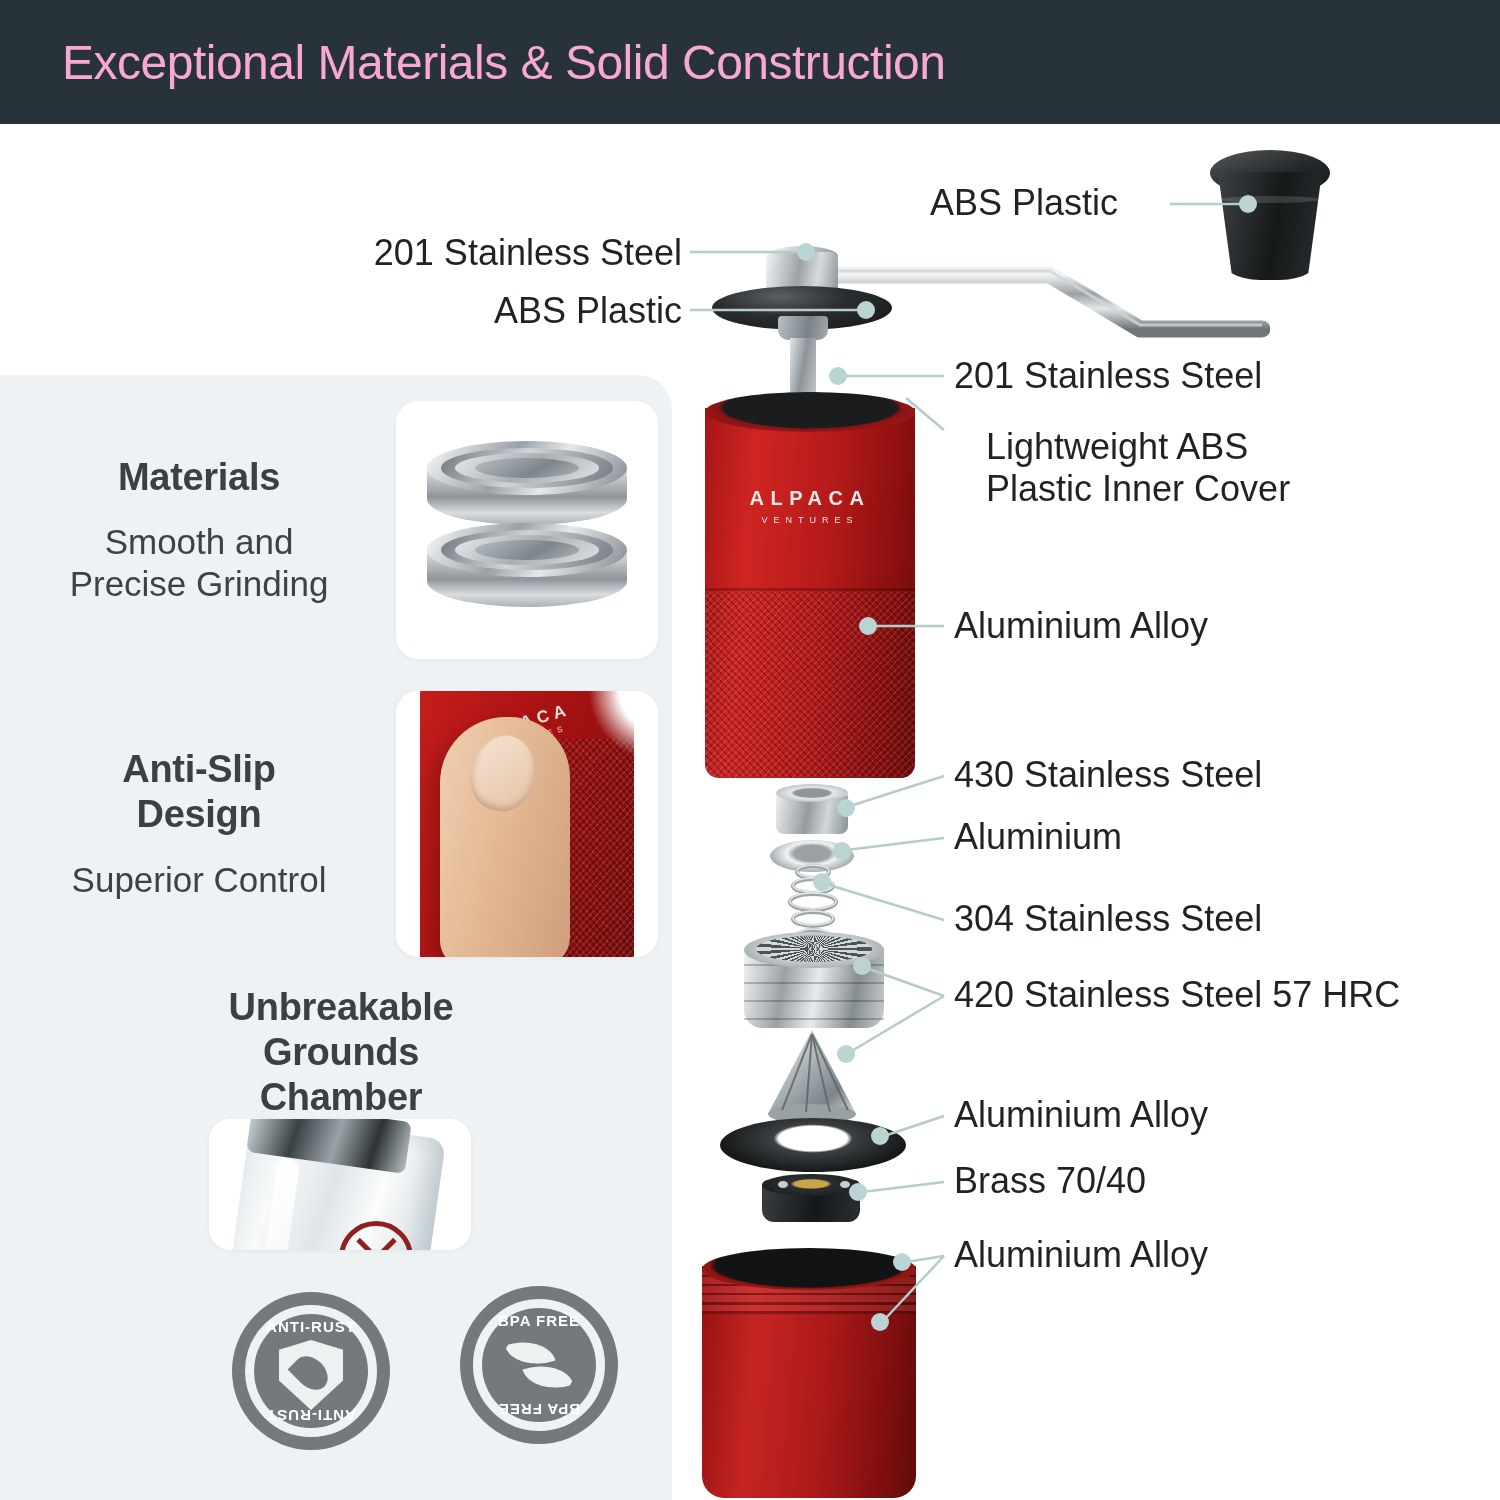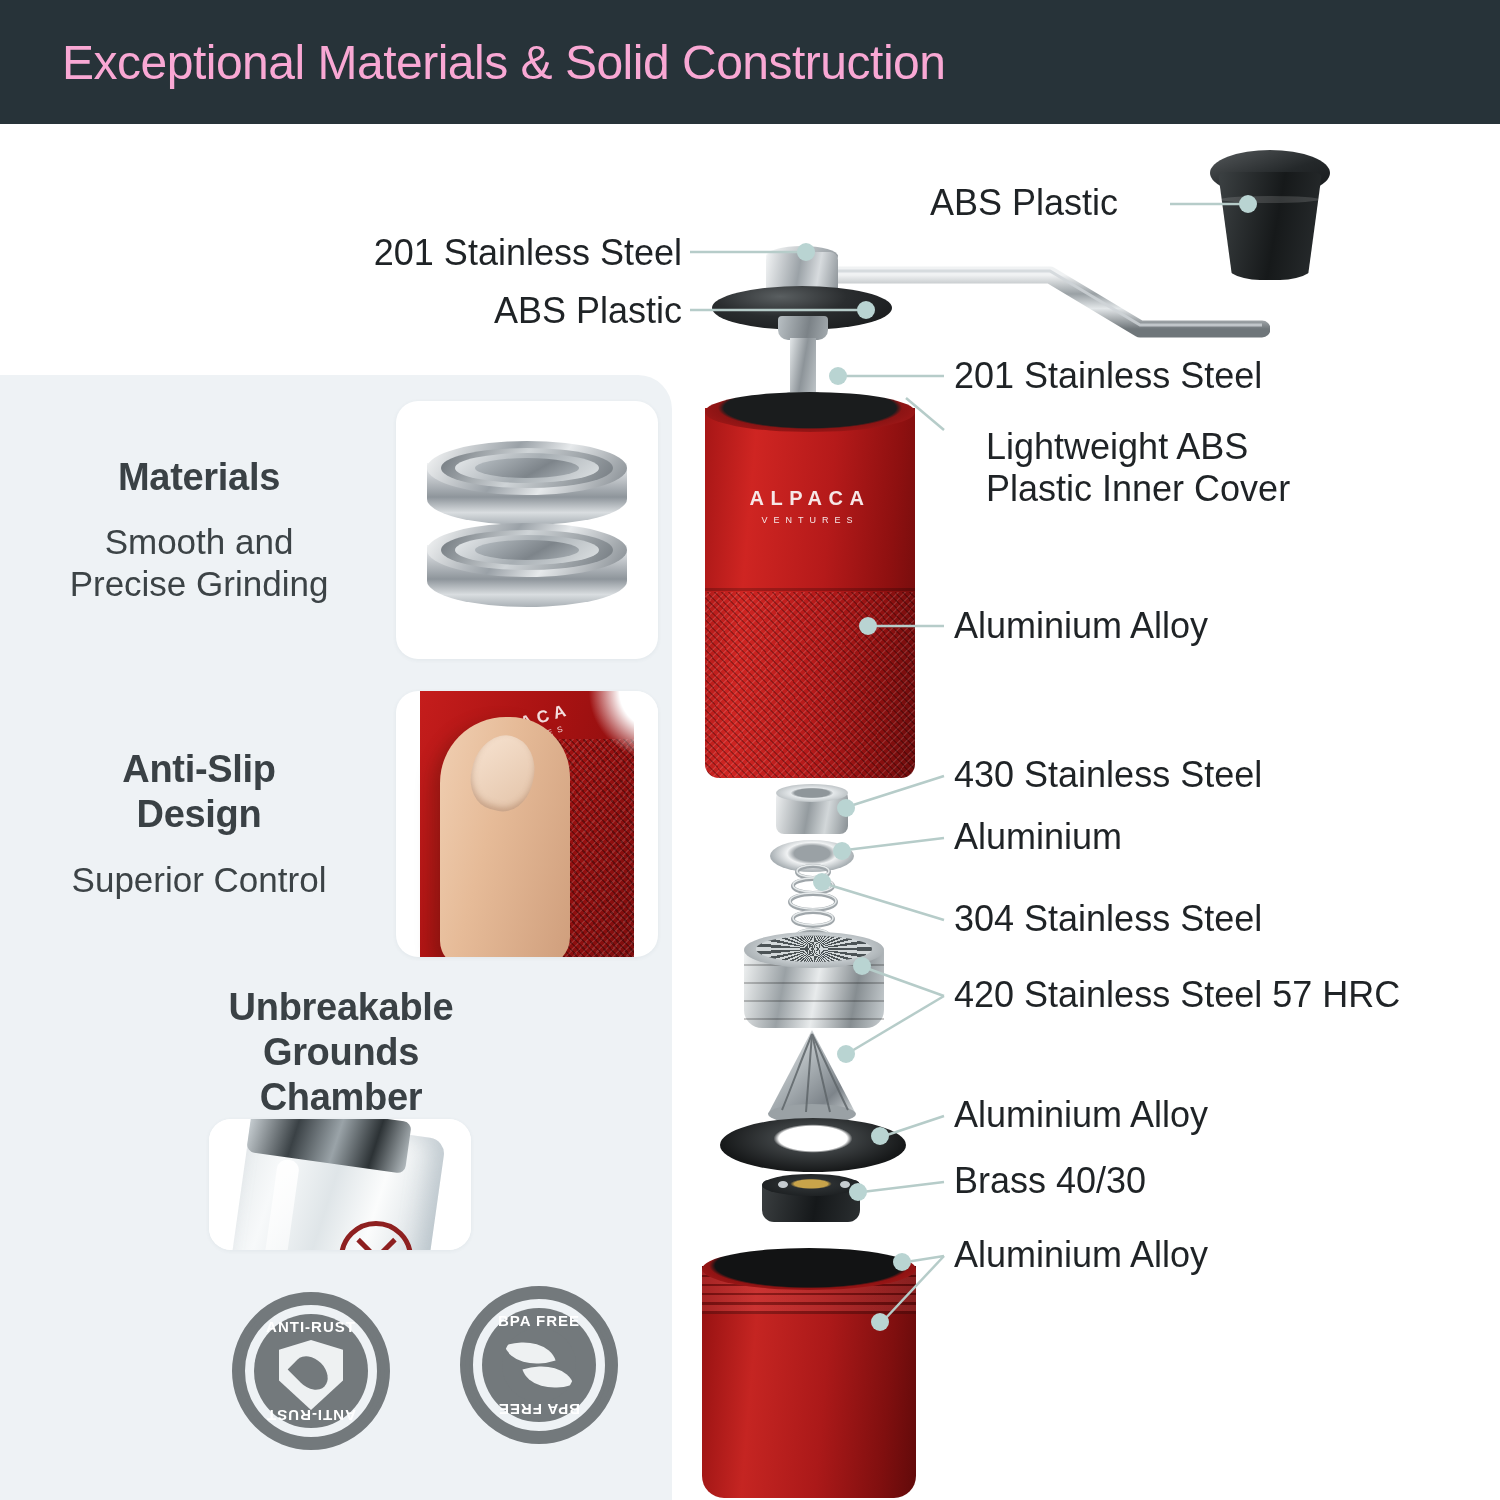--- a/index.html
+++ b/index.html
@@ -611,14 +611,14 @@
 <div class="callout two-line" style="left:954px; top:426px;margin-left:32px;">
   <div>Lightweight ABS</div>
   <div>Plastic Inner Cover</div>
 </div>
 <div class="callout" style="left:954px; top:605px;">Aluminium Alloy</div>
 <div class="callout" style="left:954px; top:754px;">430 Stainless Steel</div>
 <div class="callout" style="left:954px; top:816px;">Aluminium</div>
 <div class="callout" style="left:954px; top:898px;">304 Stainless Steel</div>
 <div class="callout" style="left:954px; top:974px;">420 Stainless Steel 57 HRC</div>
 <div class="callout" style="left:954px; top:1094px;">Aluminium Alloy</div>
-<div class="callout" style="left:954px; top:1160px;">Brass 40/30</div>
+<div class="callout" style="left:954px; top:1160px;">Brass 70/40</div>
 <div class="callout" style="left:954px; top:1234px;">Aluminium Alloy</div>
 
 </body></html>

